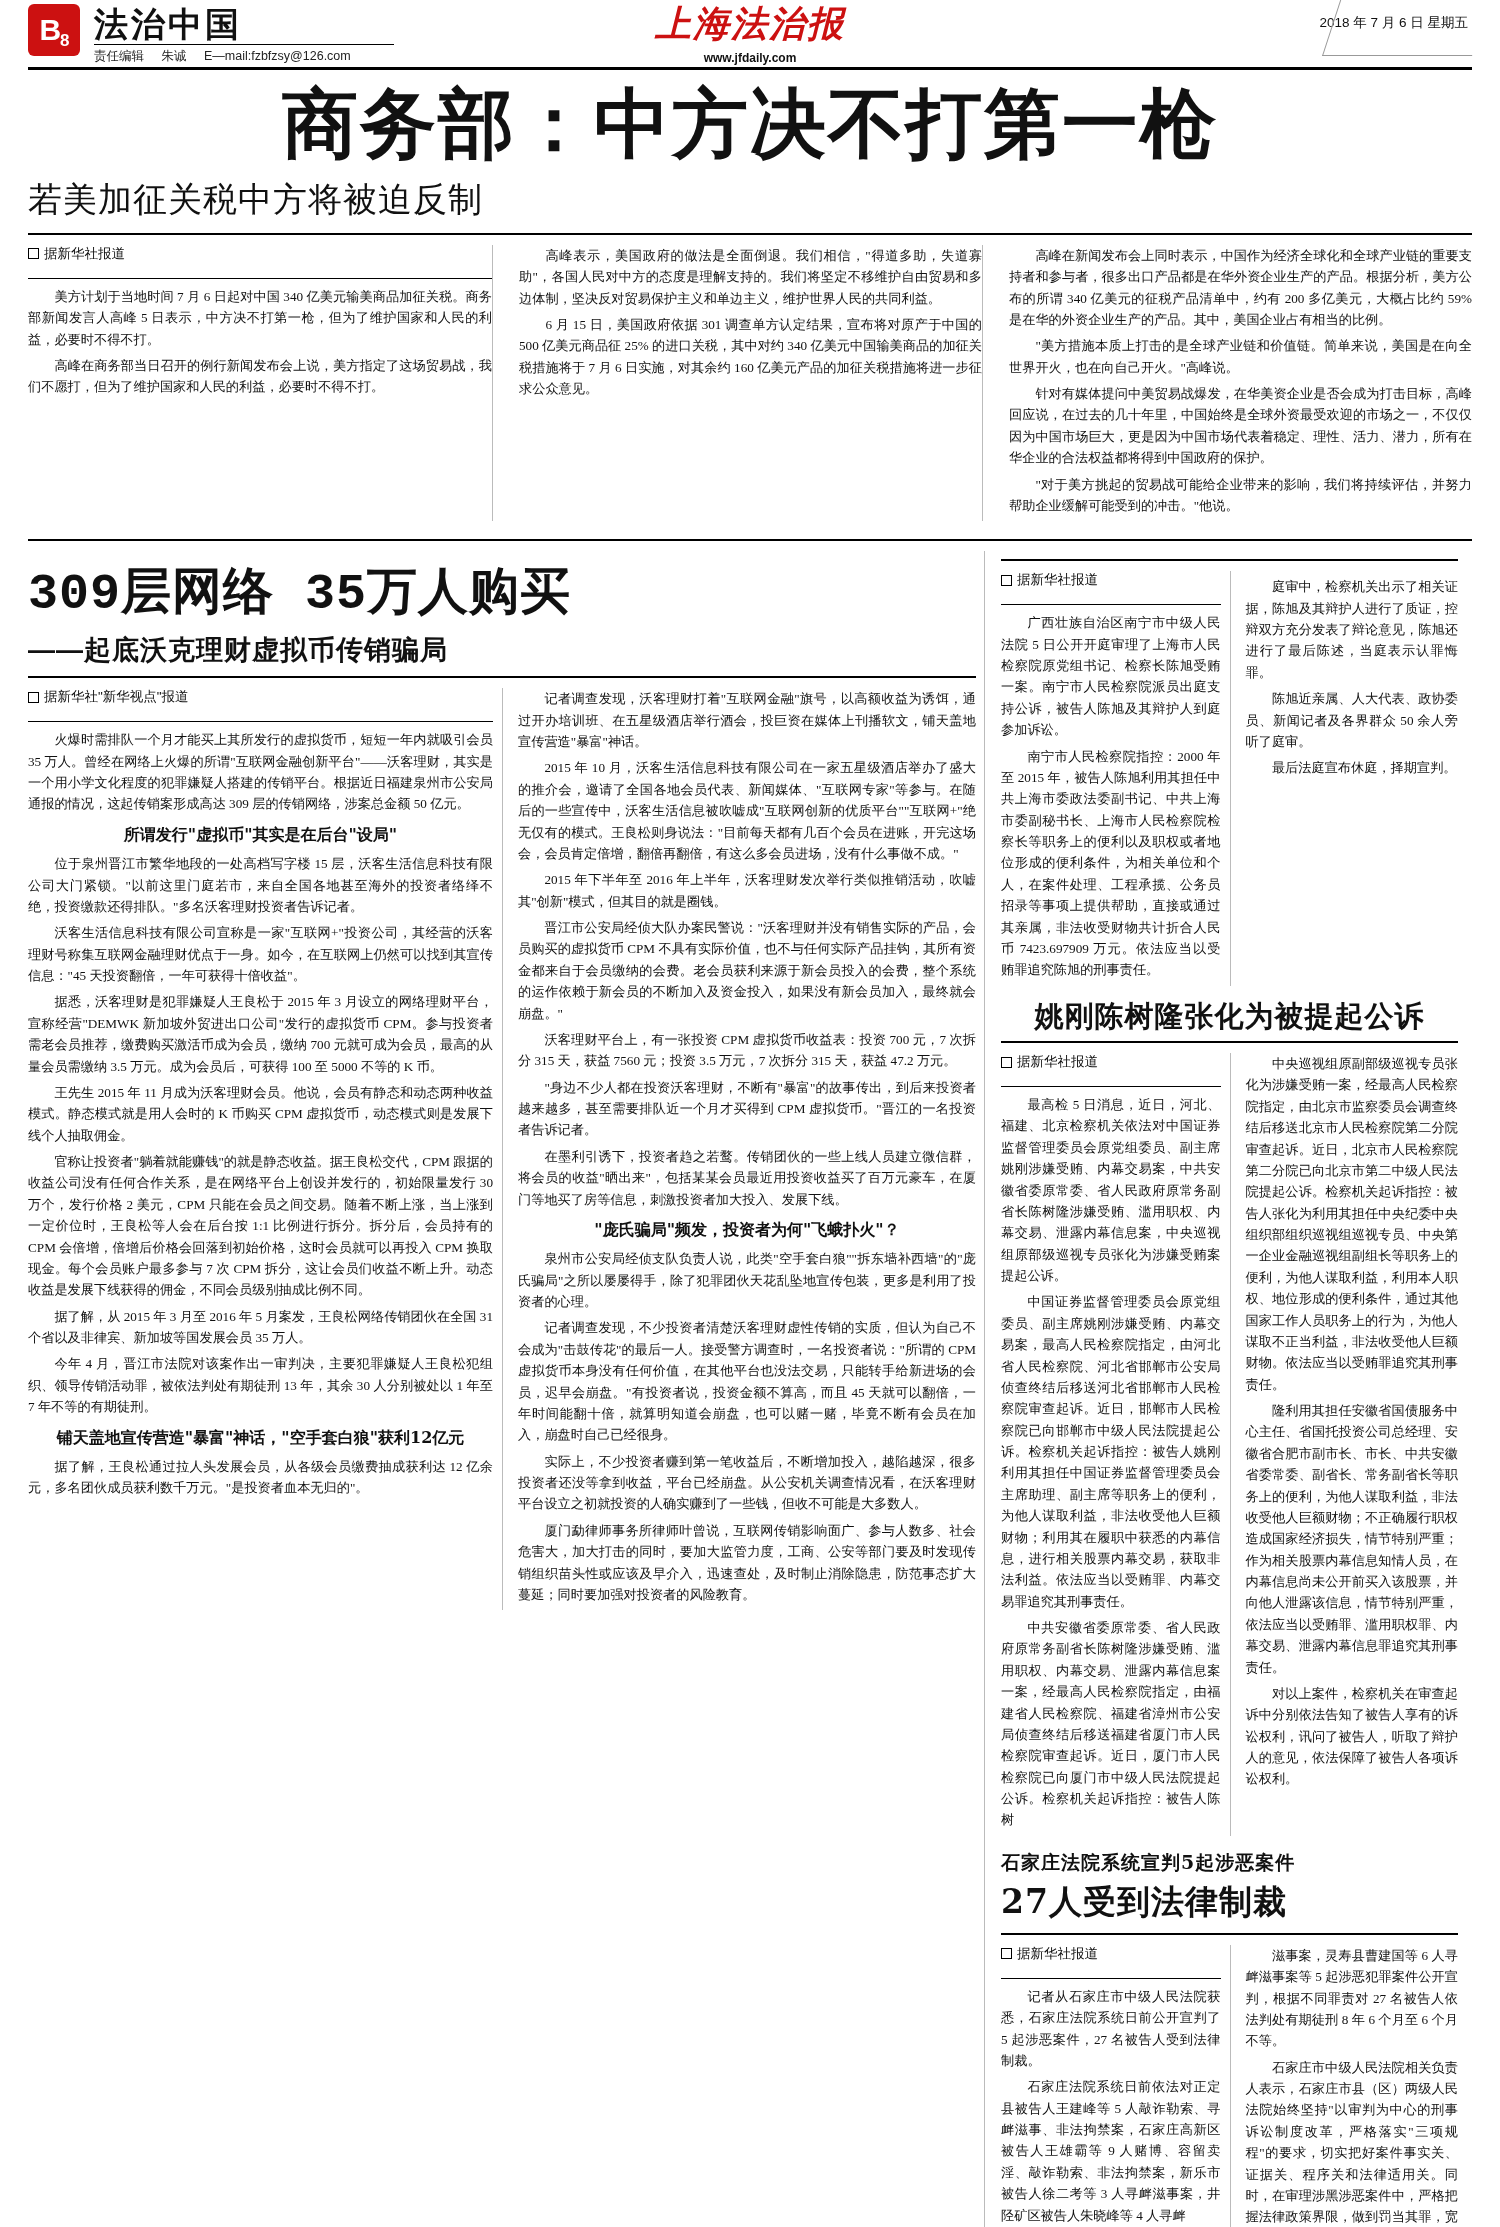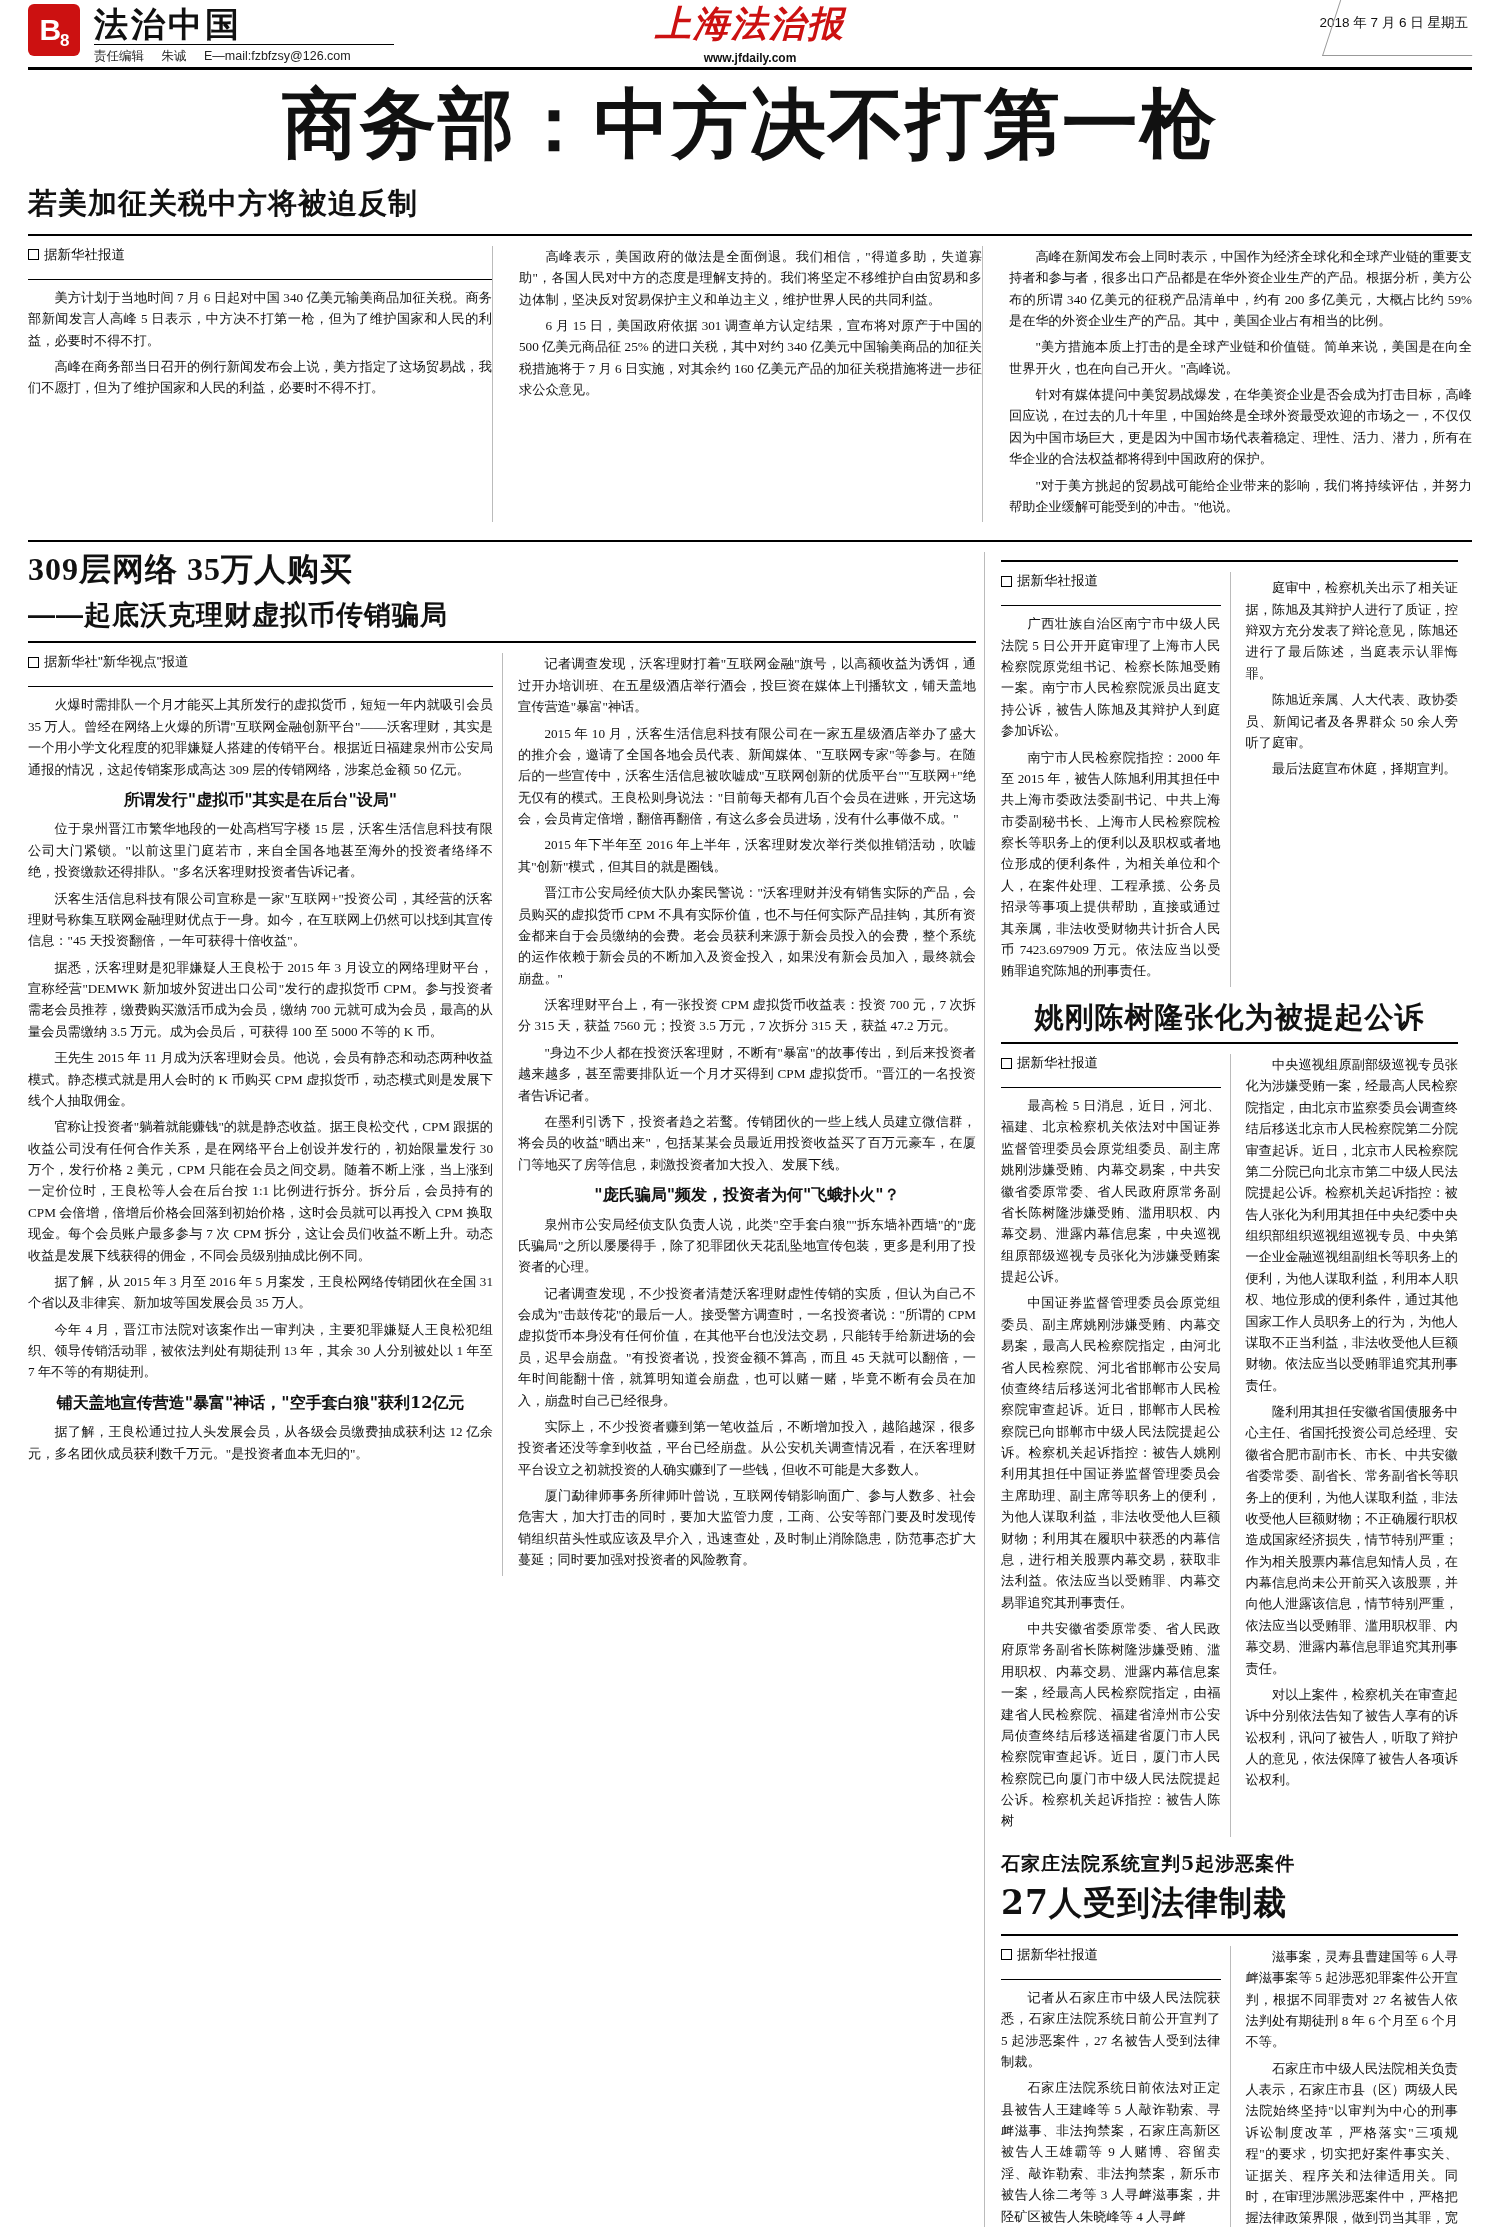--- a/index.html
+++ b/index.html
@@ -60,21 +60,21 @@
   }
 
   
   .headline-block { margin-top:14px; }
   .headline {
     font-size:76px; font-weight:bold; letter-spacing:2px;
     font-family:"DejaVu Serif", serif;
     line-height:1.05; text-align:center;
   }
   .subheadline {
-    font-size:29px; font-weight:bold; margin-top:20px; letter-spacing:1px;
+    font-size:34px; font-weight:normal; margin-top:13px; letter-spacing:1px;
     font-family:"DejaVu Serif", serif;
   }
   .rule-thick { border-top:2px solid #000; margin-top:10px; }
 
   
   .src {
     font-size:13.5px; font-family:"Liberation Sans", sans-serif;
     border-bottom:1px solid #000; padding-bottom:15px; margin-bottom:7px;
     display:flex; align-items:center; gap:5px;
   }
@@ -104,22 +104,22 @@
   
   .lower {
     display:grid;
     grid-template-columns:466px 466px 466px;
     gap:0 16px;
     margin-top:10px;
   }
   .vline { border-left:1px solid #bbb; padding-left:16px; margin-left:-8px; }
 
   .big-title {
-    font-size:32px; font-weight:bold; font-family:Liberation Serif, serif;
-    letter-spacing:1px; line-height:1.1;
+    font-size:50px; font-weight:bold; font-family:Liberation Mono, monospace;
+    letter-spacing:1px; line-height:1.1;margin-top:16px;
   }
   .big-sub {
     font-size:27px; font-weight:bold; font-family:Liberation Sans, sans-serif;
     margin-top:10px; letter-spacing:1px;
   }
   .sec-title {
     font-size:36px; font-weight:bold; font-family:"DejaVu Serif", serif;
     letter-spacing:1px; text-align:center; line-height:1.15;
   }
   .rule-under { border-top:2px solid #000; margin:8px 0 10px 0; }

